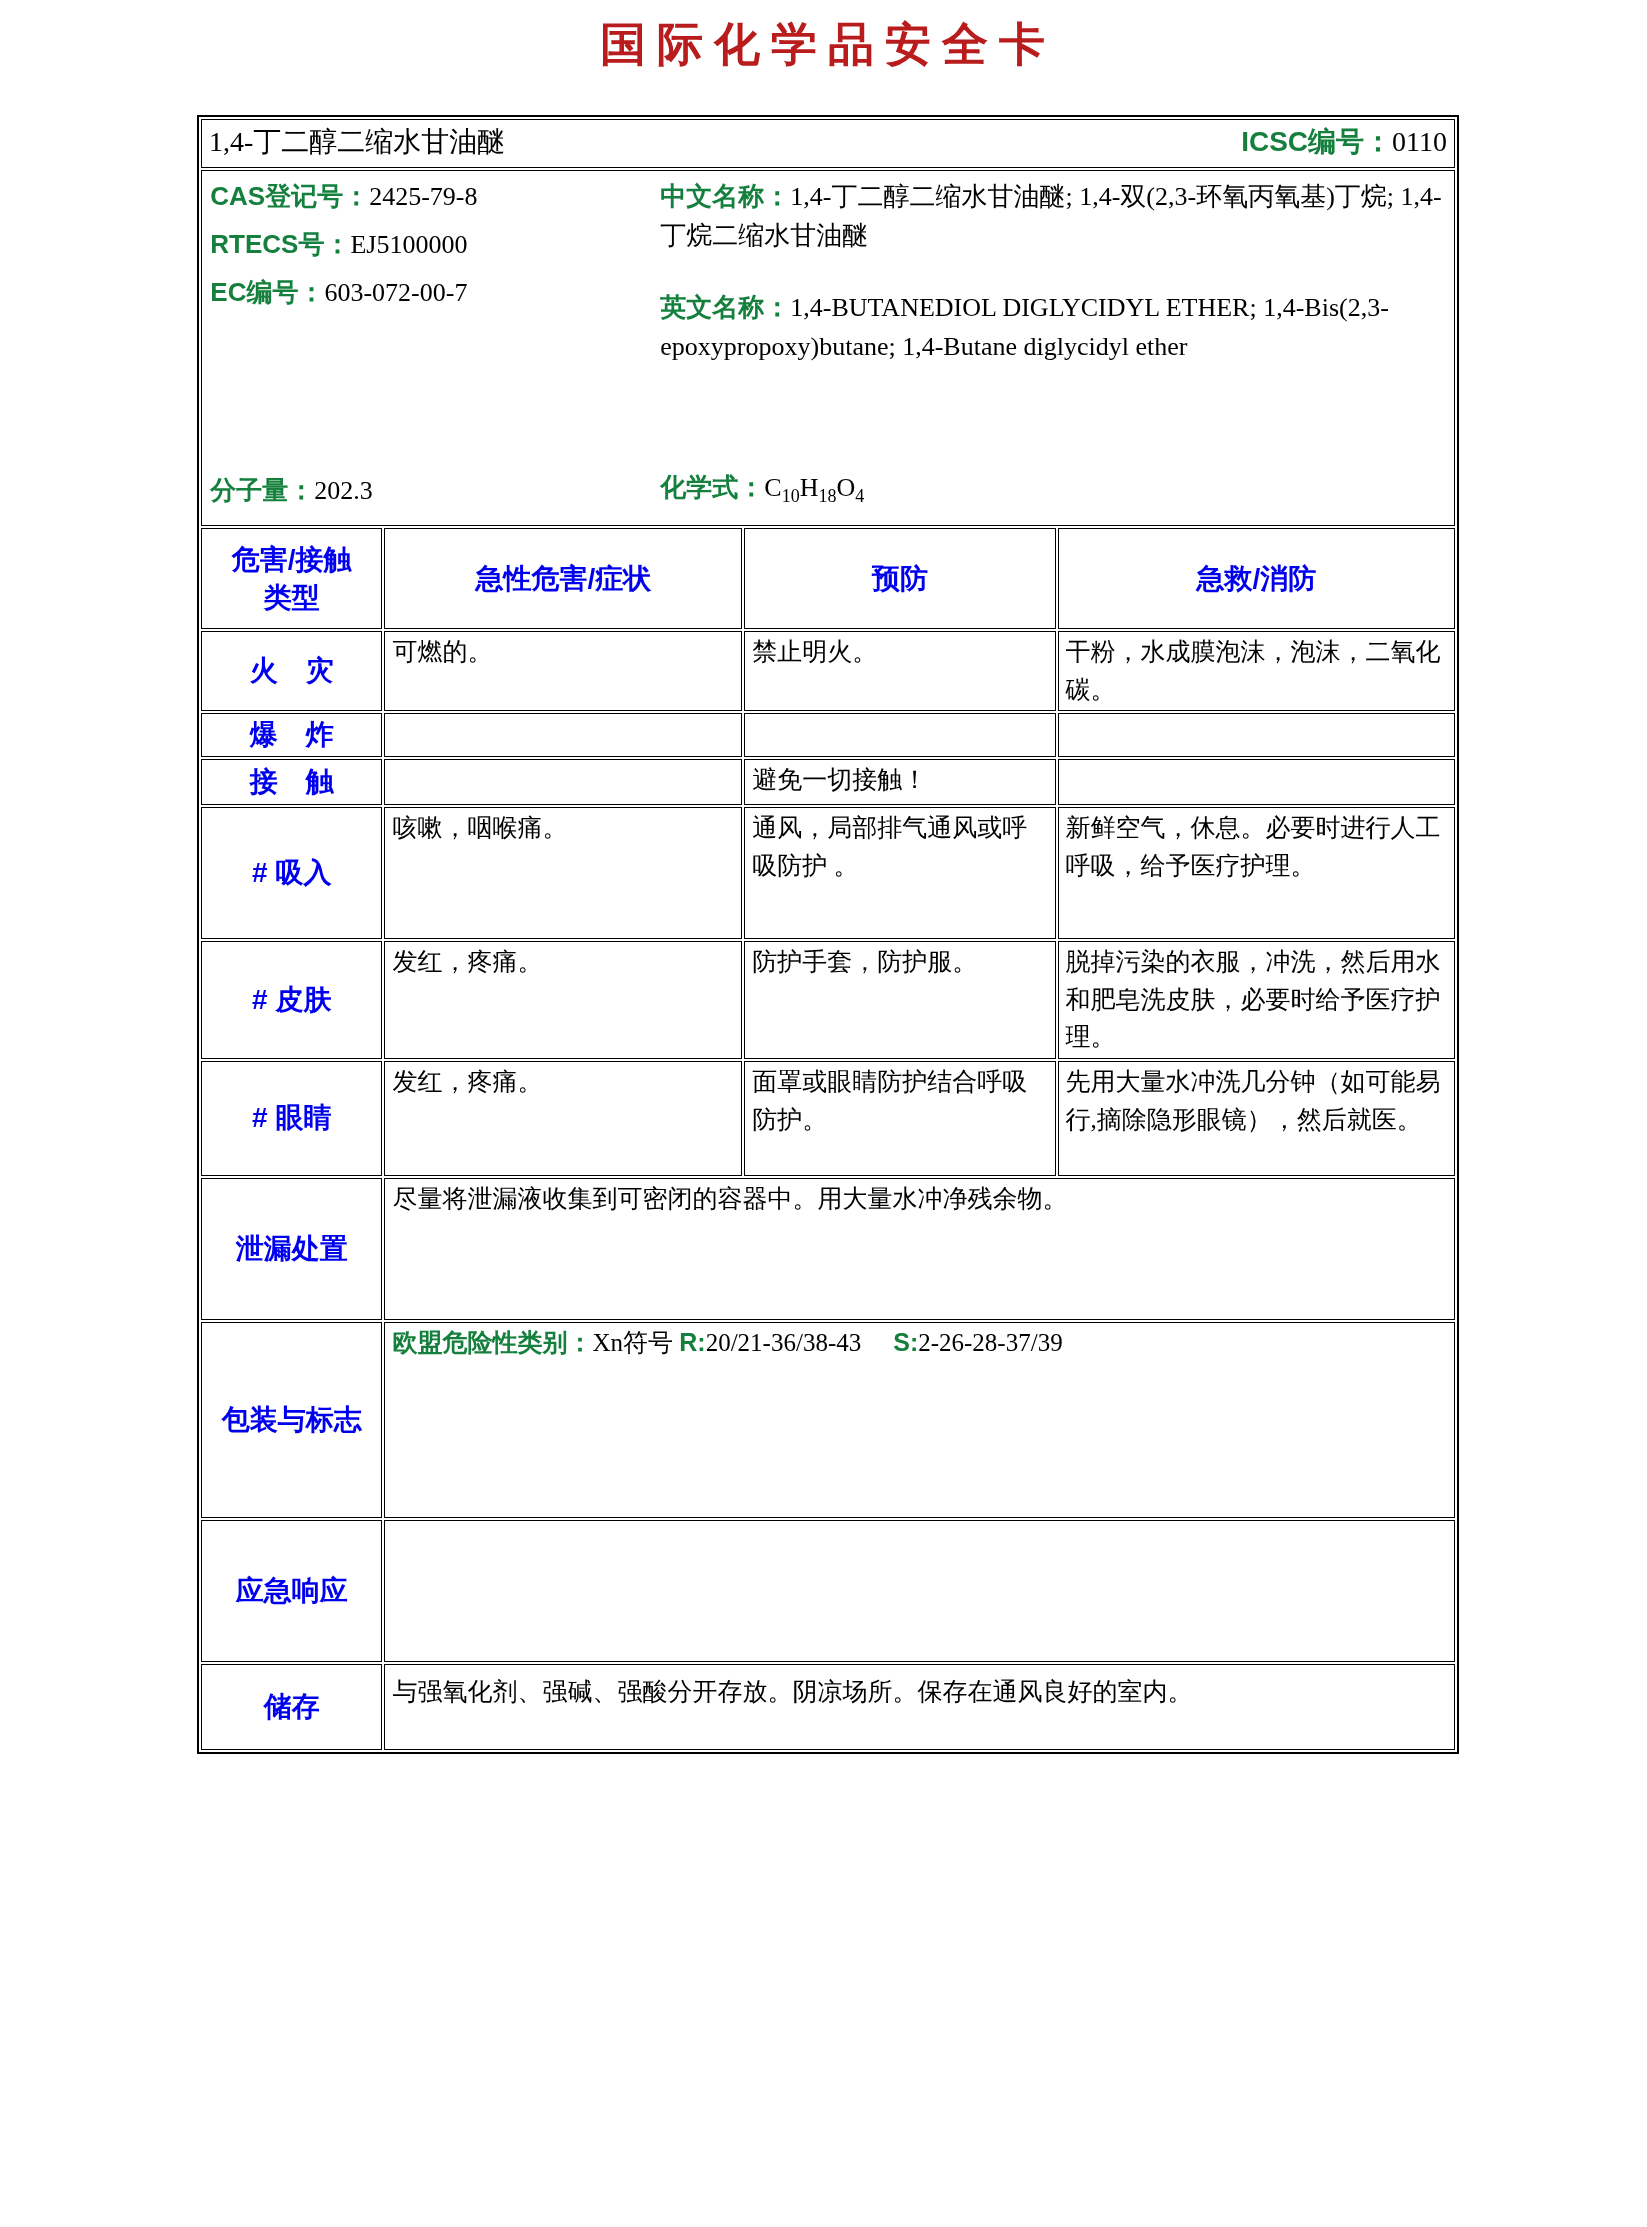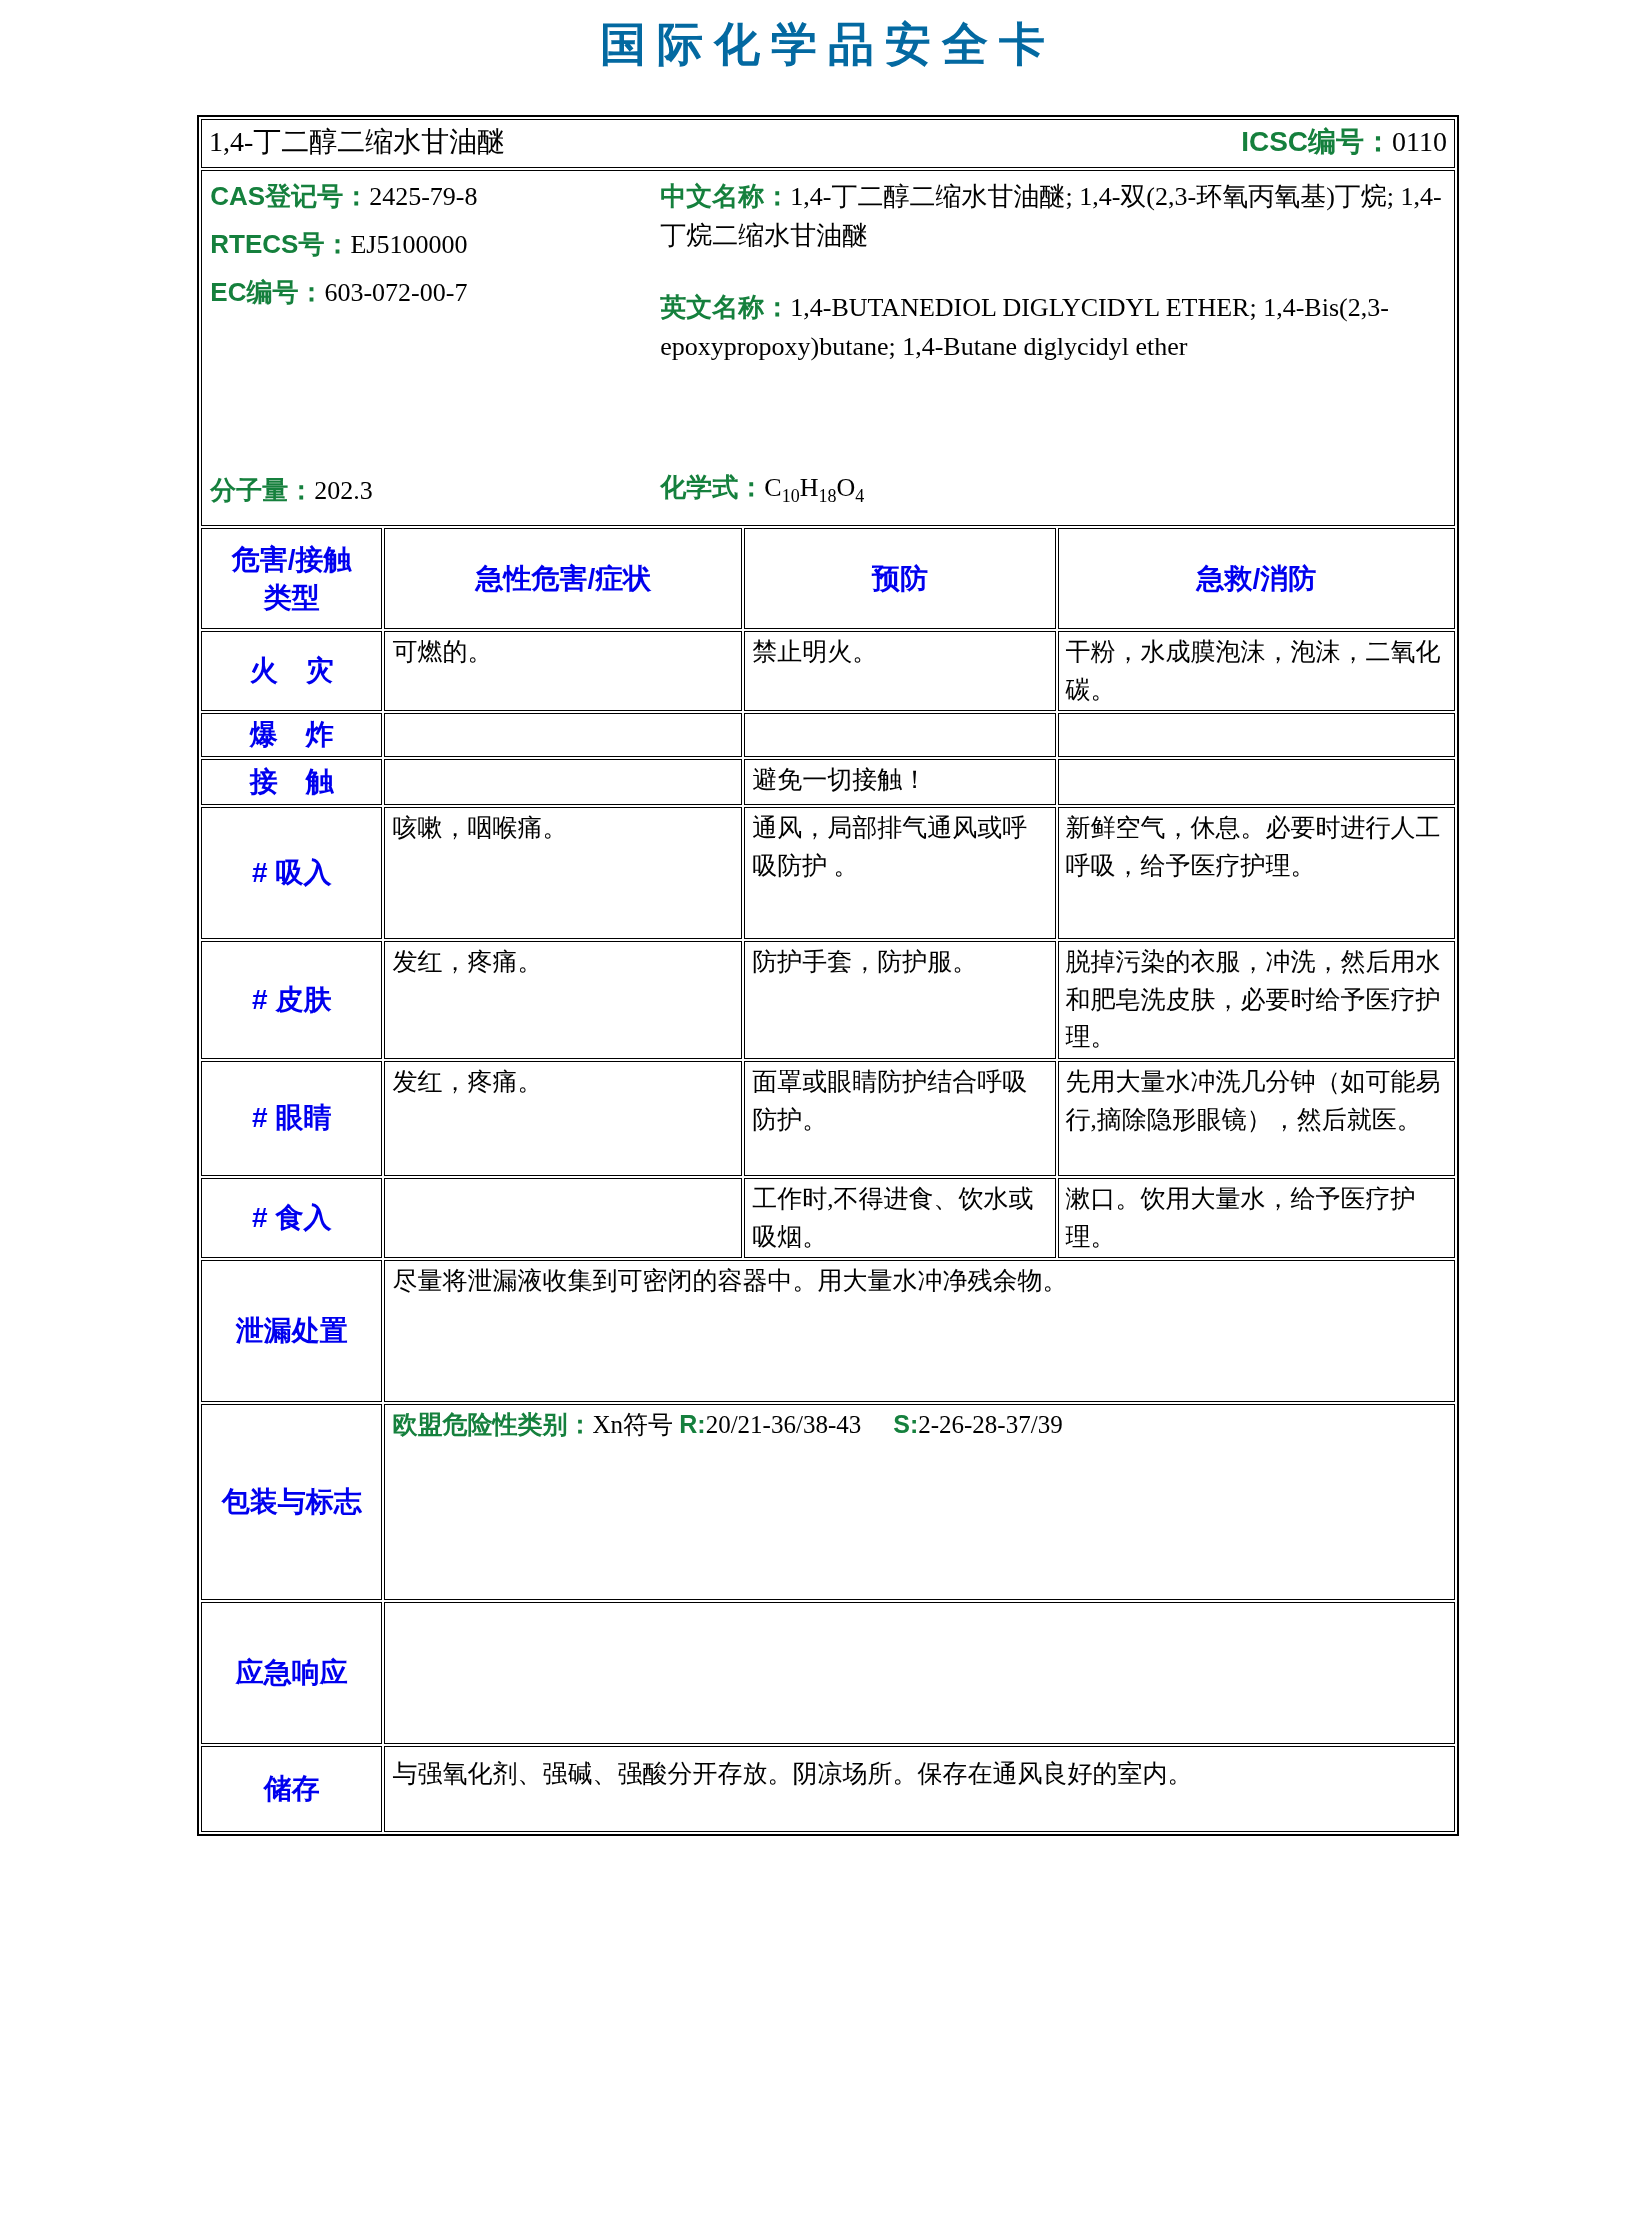--- a/index.html
+++ b/index.html
@@ -1,18 +1,18 @@
 <!DOCTYPE html>
 <html style="font-size:11px"><head>
 <meta charset="utf-8">
 <style>
   html,body{margin:0;padding:0;background:#fff;}
   body{width:1648px;height:2227px;position:relative;font-family:"Liberation Serif",serif;color:#000;}
   .page-title{position:absolute;top:14px;left:197px;width:1262px;text-align:center;
-    font-size:46px;font-weight:bold;color:#0369a1;letter-spacing:11px;
+    font-size:46px;font-weight:bold;color:#b91c1c;letter-spacing:11px;
     font-family:"Liberation Serif",serif;}
   .card{position:absolute;top:115px;left:197px;}
   table.icsc{border-collapse:separate;border-spacing:2.1px;border:2.1px solid #000;
     table-layout:fixed;width:1262px;background:#fff;}
   td{border:1.4px solid #000;vertical-align:top;padding:1.4px 7px;font-size:25px;
     line-height:1.5;overflow:hidden;word-break:break-word;}
   .blab{font-family:"Liberation Sans",sans-serif;font-weight:bold;color:#15803d;}
   .lbl{font-family:"Liberation Sans",sans-serif;font-weight:bold;color:#0000ee;
     text-align:center;vertical-align:middle;font-size:28px;line-height:1.35;}
   .hdr{white-space:pre-line;}
@@ -131,26 +131,20 @@
     <td class="c">脱掉污染的衣服，冲洗，然后用水和肥皂洗皮肤，必要时给予医疗护理。</td>
   </tr>
 
   <tr style="height:115px">
     <td class="lbl"># 眼睛</td>
     <td class="c">发红，疼痛。</td>
     <td class="c">面罩或眼睛防护结合呼吸防护。</td>
     <td class="c">先用大量水冲洗几分钟（如可能易行,摘除隐形眼镜），然后就医。</td>
   </tr>
 
-  <tr style="height:75px">
-    <td class="lbl"># 食入</td>
-    <td class="c"></td>
-    <td class="c">工作时,不得进食、饮水或吸烟。</td>
-    <td class="c">漱口。饮用大量水，给予医疗护理。</td>
-  </tr>
 
   <tr style="height:142px">
     <td class="lbl">泄漏处置</td>
     <td class="c" colspan="3">尽量将泄漏液收集到可密闭的容器中。用大量水冲净残余物。</td>
   </tr>
 
   <tr style="height:196px">
     <td class="lbl">包装与标志</td>
     <td class="c" colspan="3">
       <span class="blab">欧盟危险性类别：</span><span>Xn符号 </span><span class="blab">R:</span><span>20/21-36/38-43</span><span class="blab eu-gap">S:</span><span>2-26-28-37/39</span>

